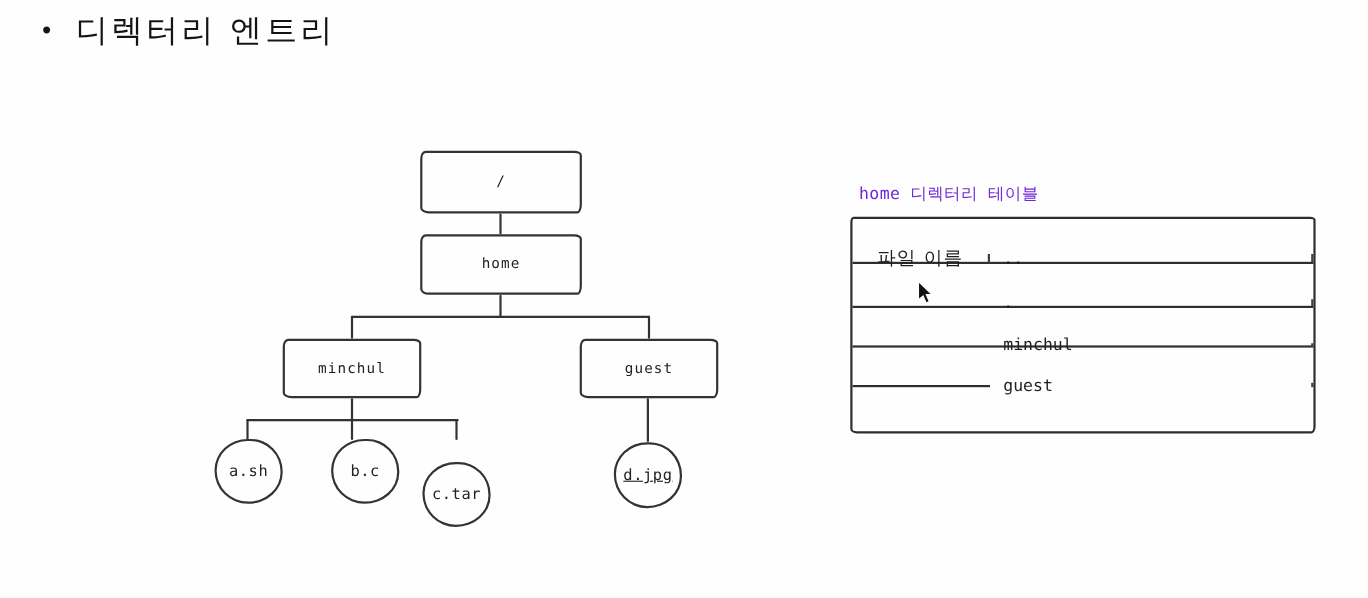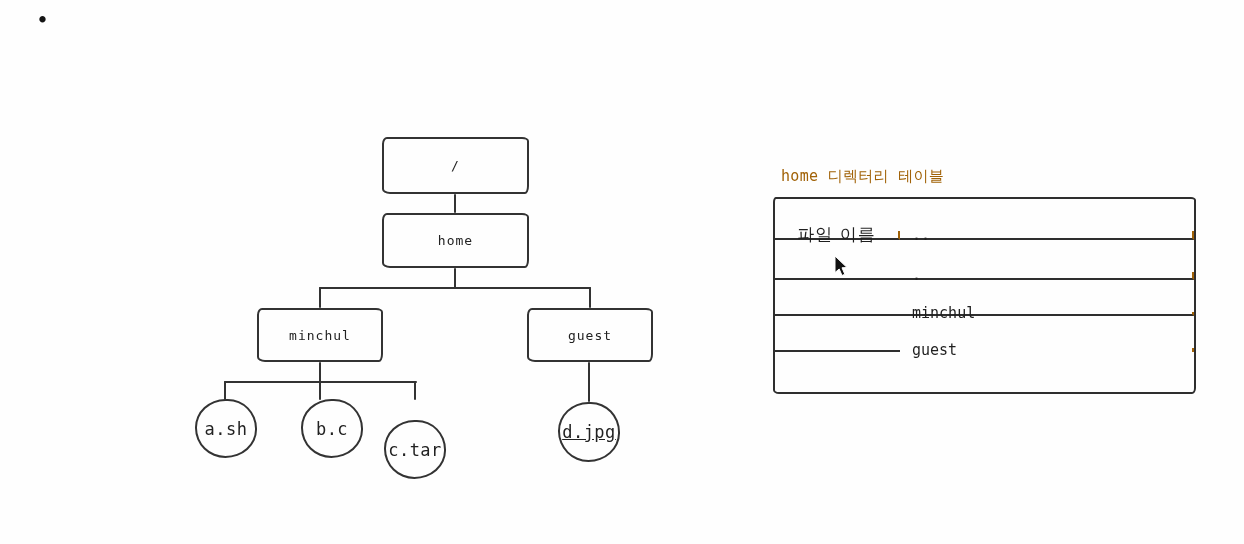--- a/index.html
+++ b/index.html
@@ -33,30 +33,30 @@
     font-size: 13px; letter-spacing: 1px; color: #222;
     box-sizing: border-box;
   }
   .node-circle {
     position: absolute;
     border: 2px solid #333;
     background: #fefefe;
     border-radius: 50% 48% 52% 50% / 49% 51% 49% 52%;
     display: flex; align-items: center; justify-content: center;
     font-family: "DejaVu Sans Mono", "Liberation Mono", monospace;
-    font-size: 17px; letter-spacing: 0.5px; color: #222;
+    font-size: 14px; letter-spacing: 0.5px; color: #222;
     box-sizing: border-box;
   }
   .edge { position: absolute; background: #333; border-radius: 1px; }
 
   
   .table-caption {
     position: absolute; left: 781px; top: 167px;
     font-family: "DejaVu Sans Mono", "Liberation Mono", monospace;
-    font-size: 15px; letter-spacing: 0.3px; color: #a16207;
+    font-size: 15px; letter-spacing: 0.3px; color: #6d28d9;
     white-space: pre;
   }
 
   
   .dir-table {
     position: absolute; left: 773px; top: 197px;
     width: 423px; height: 197px;
     border: 2px solid #2e2e2e;
     background: #fefefe;
     box-sizing: border-box;
@@ -66,38 +66,39 @@
     border-radius: 3px 5px 4px 6px / 5px 3px 6px 4px;
   }
   .dir-table .cell {
     border-bottom: 2px solid #2e2e2e;
     box-sizing: border-box;
     display: flex; align-items: center;
     font-family: "DejaVu Sans Mono", "Liberation Mono", monospace;
     font-size: 15px; color: #1f1f1f;
     padding-left: 12px;
   }
-  .dir-table .cell.col1 { border-right: 2px solid #a16207; margin-top: 32px; }
+  .dir-table .cell.col1 { border-right: 2px solid #404040; margin-top: 32px; }
   .dir-table .cell.header {
     justify-content: center; padding-left: 0;
     font-family: "DejaVu Sans", "Liberation Sans", sans-serif;
     font-size: 17px; letter-spacing: 1px; font-weight: 500;
   }
   .dir-table .cell.lastrow { border-bottom: none; }
 
   
   .cursor { position: absolute; left: 834px; top: 255px; }
 </style>
 </head>
 <body>
 
 <div id="canvas">
 
   <div class="title">
     <span class="bullet">•</span>
+    <span>디렉터리 엔트리</span>
   </div>
 
   <div>
 
     <div class="node-box" style="left:382px; top:137px; width:147px; height:57px;">
       <span>/</span>
     </div>
 
     <div class="edge" style="left:454px; top:194px; width:2px; height:19px;"></div>
 

